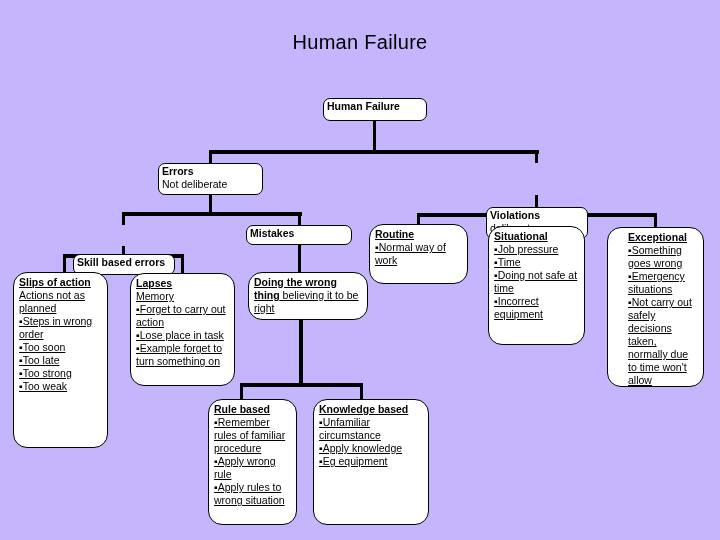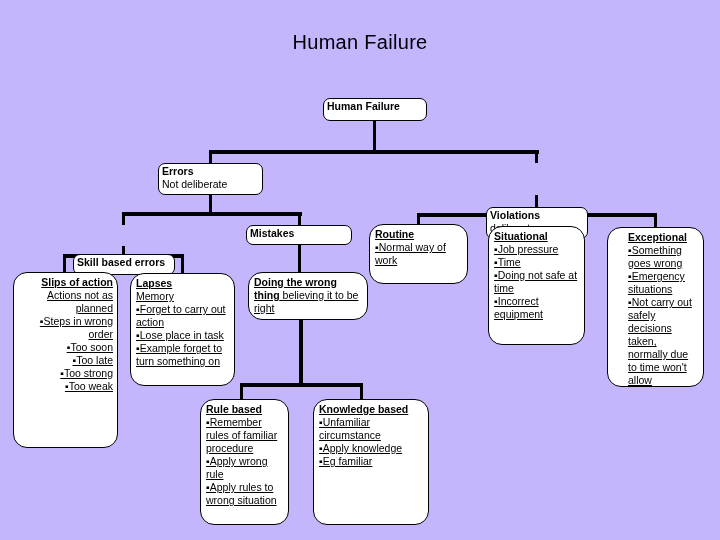--- a/index.html
+++ b/index.html
@@ -102,21 +102,21 @@
   </div>
 
   <div class="node group" style="left:73px;top:225px;width:102px;height:21px;margin-top:29px;">
     <div class="node-title">Skill based errors</div>
   </div>
 
   <div class="node group" style="left:246px;top:225px;width:106px;height:20px;">
     <div class="node-title">Mistakes</div>
   </div>
 
-  <div class="node leaf" style="left:13px;top:272px;width:105px;height:176px;text-align:right;">
+  <div class="node leaf" style="left:13px;top:272px;width:95px;height:176px;">
     <div class="node-title">Slips of action</div>
     <div class="node-body">
         <div>Actions not as planned</div>
         <div>▪Steps in wrong order</div>
         <div>▪Too soon</div>
         <div>▪Too late</div>
         <div>▪Too strong</div>
         <div>▪Too weak</div>
       </div>
   </div>
@@ -154,31 +154,31 @@
 
   <div class="node leaf" style="left:607px;top:227px;width:97px;height:160px;padding-left:20px;">
     <div class="node-title">Exceptional</div>
     <div class="node-body">
         <div>▪Something goes wrong</div>
         <div>▪Emergency situations</div>
         <div>▪Not carry out safely decisions taken, normally due to time won't allow</div>
       </div>
   </div>
 
-  <div class="node leaf" style="left:200px;top:399px;width:89px;height:126px;">
+  <div class="node leaf" style="left:208px;top:399px;width:89px;height:126px;">
     <div class="node-title">Rule based</div>
     <div class="node-body">
         <div>▪Remember rules of familiar procedure</div>
         <div>▪Apply wrong rule</div>
         <div>▪Apply rules to wrong situation</div>
       </div>
   </div>
 
   <div class="node leaf" style="left:313px;top:399px;width:116px;height:126px;">
     <div class="node-title">Knowledge based</div>
     <div class="node-body">
         <div>▪Unfamiliar circumstance</div>
         <div>▪Apply knowledge</div>
-        <div>▪Eg familiar</div>
+        <div>▪Eg equipment</div>
       </div>
   </div>
 
 </div>
 
 </body></html>

